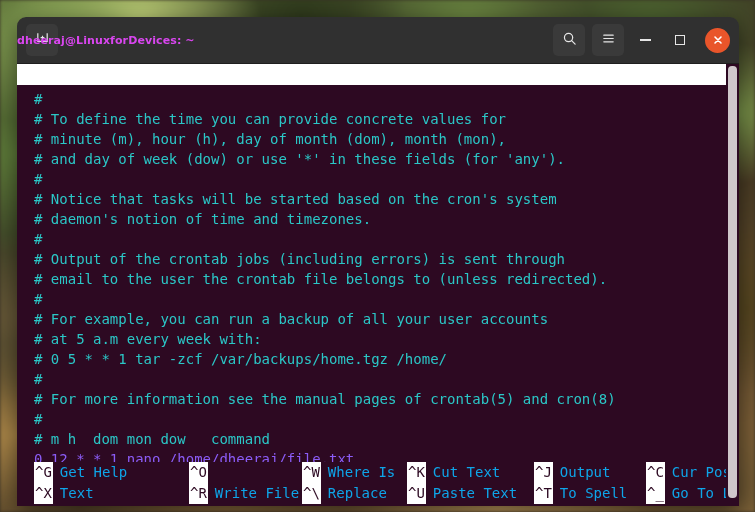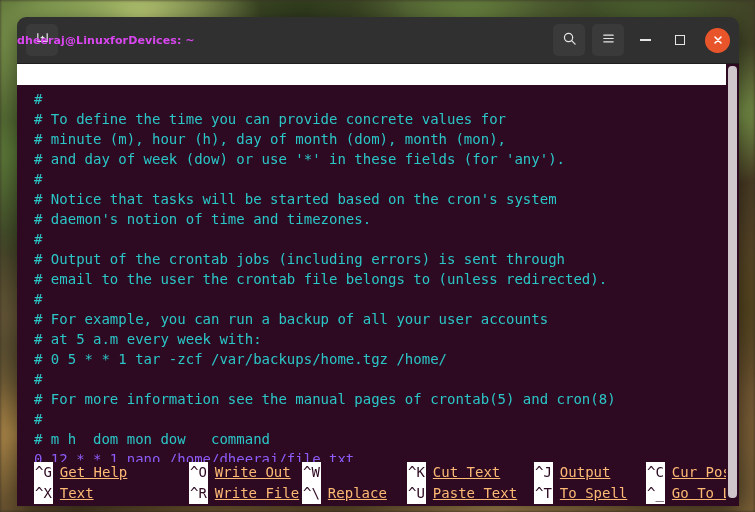--- a/index.html
+++ b/index.html
@@ -143,21 +143,21 @@
   .sc-row { display: flex; height: 21px; padding-left: 17px; }
   .sc-item { display: flex; align-items: center; white-space: pre; }
   .sc-key {
     background: #ffffff;
     color: #2d0922;
     padding: 0 1px;
     display: inline-block;
     height: 21px;
     line-height: 21px;
   }
-  .sc-label { color: #fdba74; padding-left: 7px; white-space: pre; text-decoration: underline; }
+  .sc-label { color: #0ea5e9; padding-left: 7px; white-space: pre; }
 
   
   #terminal-scrollbar {
     position: absolute;
     top: 0; right: 0;
     width: 13px; height: 100%;
     background: #2d0922;
     cursor: pointer;
   }
   #scrollbar-thumb {
@@ -232,22 +232,22 @@
       
       
       
     </div>
 
     <div id="nano-text"><div class="line c-comment">#</div><div class="line c-comment"># To define the time you can provide concrete values for</div><div class="line c-comment"># minute (m), hour (h), day of month (dom), month (mon),</div><div class="line c-comment"># and day of week (dow) or use '*' in these fields (for 'any').</div><div class="line c-comment">#</div><div class="line c-comment"># Notice that tasks will be started based on the cron's system</div><div class="line c-comment"># daemon's notion of time and timezones.</div><div class="line c-comment">#</div><div class="line c-comment"># Output of the crontab jobs (including errors) is sent through</div><div class="line c-comment"># email to the user the crontab file belongs to (unless redirected).</div><div class="line c-comment">#</div><div class="line c-comment"># For example, you can run a backup of all your user accounts</div><div class="line c-comment"># at 5 a.m every week with:</div><div class="line c-comment"># 0 5 * * 1 tar -zcf /var/backups/home.tgz /home/</div><div class="line c-comment">#</div><div class="line c-comment"># For more information see the manual pages of crontab(5) and cron(8)</div><div class="line c-comment">#</div><div class="line c-comment"># m h  dom mon dow   command</div><div class="line c-plain">0 12 * * 1 nano /home/dheeraj/file.txt</div></div>
 
     <div id="nano-shortcuts">
       <div class="sc-row" id="sc-row-1" style="position: relative;">
           <div class="sc-item" style="position: absolute; left: 17px;"><span class="sc-key">^G</span><span class="sc-label">Get Help</span></div>
-          <div class="sc-item" style="position: absolute; left: 172px;"><span class="sc-key">^O</span><span class="sc-label">Write Out</span></div>
-          <div class="sc-item" style="position: absolute; left: 285px;"><span class="sc-key">^W</span></div>
+          <div class="sc-item" style="position: absolute; left: 172px;"><span class="sc-key">^O</span></div>
+          <div class="sc-item" style="position: absolute; left: 285px;"><span class="sc-key">^W</span><span class="sc-label">Where Is</span></div>
           <div class="sc-item" style="position: absolute; left: 390px;"><span class="sc-key">^K</span><span class="sc-label">Cut Text</span></div>
           <div class="sc-item" style="position: absolute; left: 517px;"><span class="sc-key">^J</span><span class="sc-label">Output</span></div>
           <div class="sc-item" style="position: absolute; left: 629px;"><span class="sc-key">^C</span><span class="sc-label">Cur Pos</span></div>
         </div>
       <div class="sc-row" id="sc-row-2" style="position: relative;">
           <div class="sc-item" style="position: absolute; left: 17px;"><span class="sc-key">^X</span><span class="sc-label">Text</span></div>
           <div class="sc-item" style="position: absolute; left: 172px;"><span class="sc-key">^R</span><span class="sc-label">Write File</span></div>
           <div class="sc-item" style="position: absolute; left: 285px;"><span class="sc-key">^\</span><span class="sc-label">Replace</span></div>
           <div class="sc-item" style="position: absolute; left: 390px;"><span class="sc-key">^U</span><span class="sc-label">Paste Text</span></div>
           <div class="sc-item" style="position: absolute; left: 517px;"><span class="sc-key">^T</span><span class="sc-label">To Spell</span></div>

